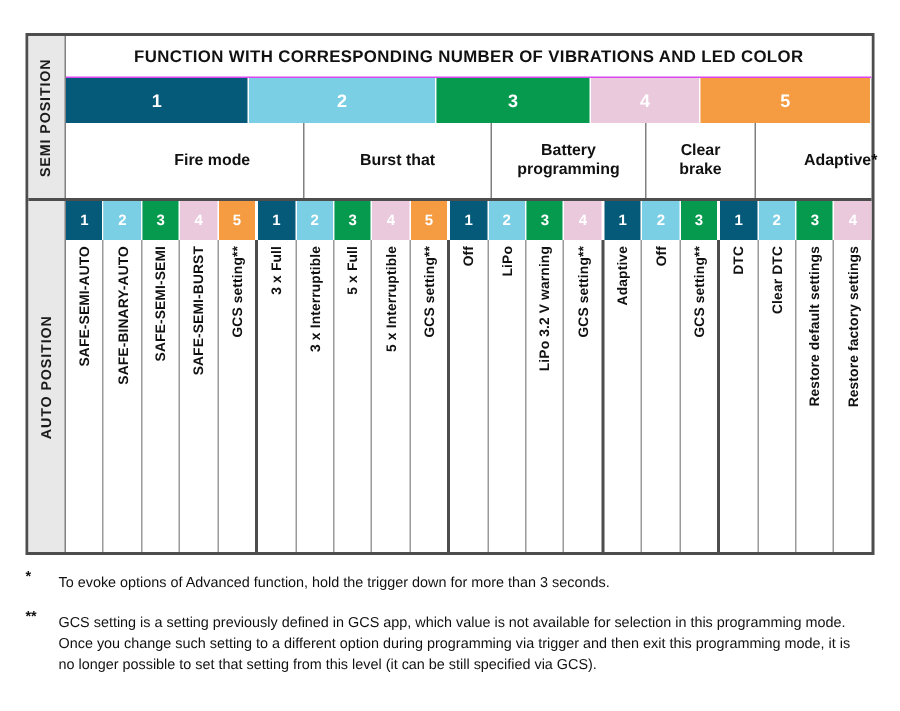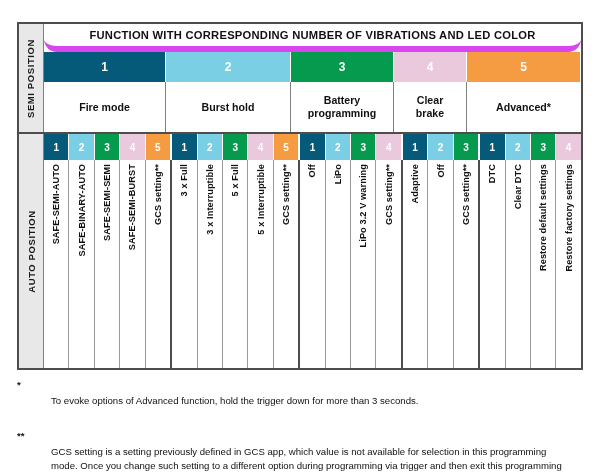--- a/index.html
+++ b/index.html
@@ -74,24 +74,23 @@
   .banner {
     height: 28px;
     flex: 0 0 28px;
     display: flex;
     align-items: center;
     justify-content: center;
     font-size: 11.2px;
     font-weight: bold;
     letter-spacing: 0.25px;
     color: #111111;
-    border-bottom: 6px solid #d946ef;
+    border-bottom: 1px solid #d946ef;
     background: #ffffff;
     text-align: center;
-    border-radius: 13px;
   }
 
   
   .fn-colors {
     height: 30px;
     flex: 0 0 30px;
     display: flex;
   }
   .fn-colors .cell {
     display: flex;
@@ -101,20 +100,21 @@
     font-size: 12px;
     font-weight: bold;
     border-right: 1px solid #ffffff;
   }
   .fn-colors .cell:last-child { border-right: none; }
 
   
   .fn-names {
     flex: 1 1 auto;
     display: flex;
+    padding-left: 37px;
   }
   .fn-names .cell {
     display: flex;
     align-items: center;
     justify-content: center;
     text-align: center;
     font-size: 10.6px;
     font-weight: bold;
     color: #111111;
     line-height: 1.22;
@@ -179,21 +179,21 @@
     color: #111111;
     line-height: 1.45;
   }
   .note-row { display: flex; margin-bottom: 5px; }
   .note-mark {
     flex: 0 0 18px;
     font-weight: bold;
     font-size: 9.6px;
   }
   .note-text { flex: 1 1 auto; }
-  .note-text p { margin: 16px; }
+  .note-text p { margin: 4px; }
 </style>
 </head>
 <body>
 
 <div id="page">
 
   <div class="tbl-frame">
 
     <div class="semi-block">
       <div class="side-label">
@@ -216,30 +216,30 @@
             </div>
             <div class="cell" style="background: rgb(245, 155, 65); flex: 0 0 113px;">
               <span>5</span>
             </div>
           </div>
         <div class="fn-names" id="fn-names">
             <div class="cell" style="flex: 0 0 122px;">
               <span>Fire mode</span>
             </div>
             <div class="cell" style="flex: 0 0 125px;">
-              <span>Burst hold</span>
+              <span>Burst that</span>
             </div>
             <div class="cell" style="flex: 0 0 103px; text-align: center;">
               <div><span>Battery</span><br><span>programming</span></div>
             </div>
             <div class="cell" style="flex: 0 0 73px;">
               <div><span>Clear</span><br><span>brake</span></div>
             </div>
             <div class="cell" style="flex: 0 0 113px;">
-              <span>Advanced*</span>
+              <span>Adaptive*</span>
             </div>
           </div>
       </div>
     </div>
 
     <div class="auto-block">
       <div class="side-label">
         <span>AUTO POSITION</span>
       </div>
       <div class="block-body">

